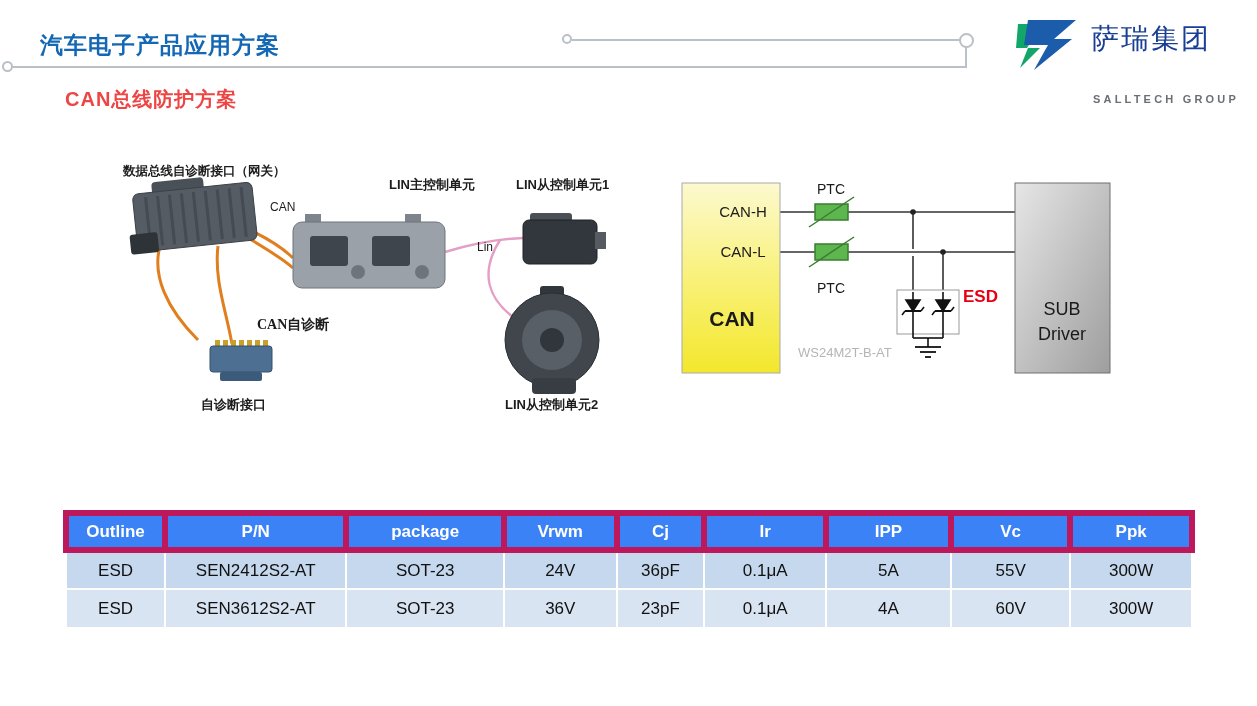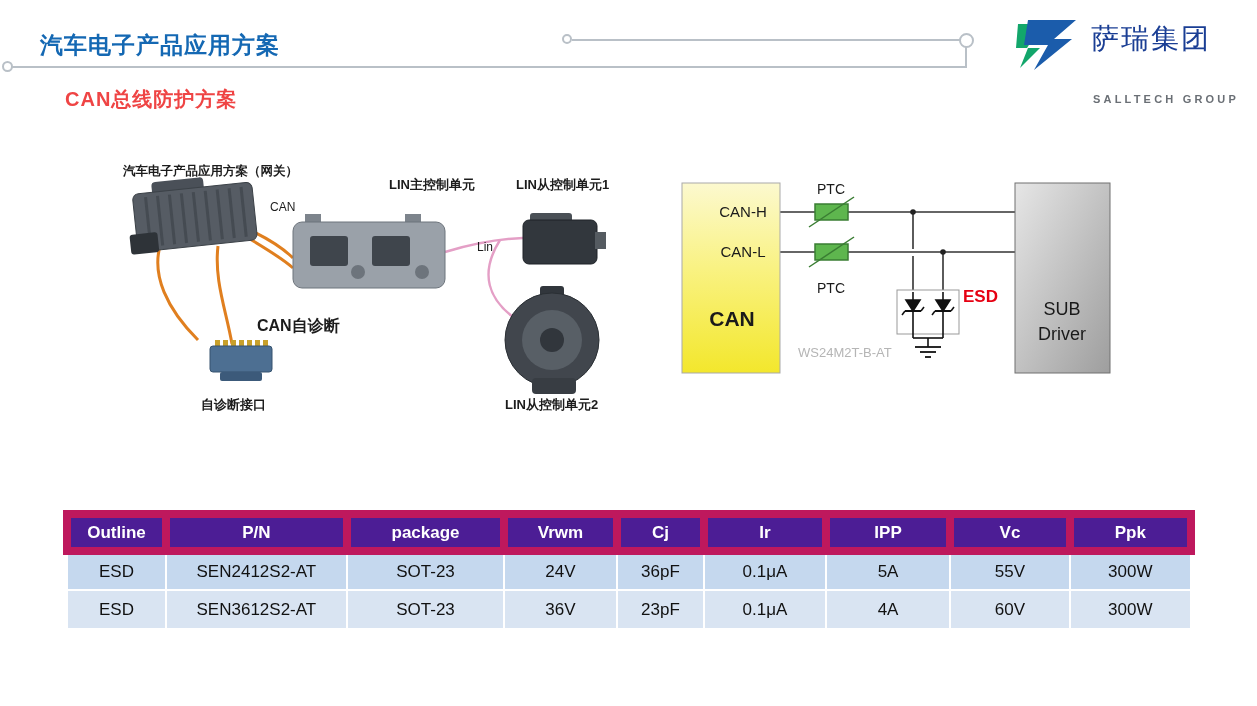--- a/index.html
+++ b/index.html
@@ -19,21 +19,21 @@
 
   
   .bus-diagram { left:100px; top:150px; width:555px; height:280px; }
   .diagram-label { position:absolute; font-size:13px; font-weight:700; color:#1c1c1c; white-space:nowrap; }
   .diagram-label.small { font-size:12px; font-weight:400; }
 
   .schematic { left:670px; top:150px; width:480px; height:240px; }
 
   
   .spec-table { position:absolute; left:63px; top:510px; width:1132px; border-collapse:collapse; font-size:17px; text-align:center; table-layout:fixed; }
-  .spec-table th { background:#4c1d95; color:#fff; font-weight:700; height:37px; border:8px solid #be185d; }
+  .spec-table th { background:#3b82f6; color:#fff; font-weight:700; height:37px; border:6px solid #be185d; }
   .spec-table td { height:39px; border:2px solid #fff; color:#111; }
   .spec-table tbody tr:nth-child(1) td { background:#c5d8ee; }
   .spec-table tbody tr:nth-child(2) td { background:#d9e4f2; }
 </style>
 </head>
 <body>
 
 <div class="page">
 
   <div class="abs page-title">汽车电子产品应用方案</div>
@@ -117,26 +117,26 @@
       </g>
 
       <g>
         <rect x="440" y="136" width="24" height="14" rx="3" fill="#31363c"></rect>
         <circle cx="452" cy="190" r="47" fill="#41464d" stroke="#2a2f34"></circle>
         <circle cx="452" cy="190" r="30" fill="#585f66"></circle>
         <circle cx="452" cy="190" r="12" fill="#31363c"></circle>
         <rect x="432" y="228" width="44" height="16" rx="4" fill="#383d43"></rect>
       </g>
     </svg>
-    <div class="diagram-label" style="left:23px; top:13px; font-size:12.5px;">汽车电子产品应用方案（网关）</div>
+    <div class="diagram-label" style="left:23px; top:13px; font-size:12.5px;">数据总线自诊断接口（网关）</div>
     <div class="diagram-label small" style="left:170px; top:50px;">CAN</div>
     <div class="diagram-label" style="left:241px; top:26px;padding-left:48px;">LIN主控制单元</div>
     <div class="diagram-label" style="left:416px; top:26px;">LIN从控制单元1</div>
     <div class="diagram-label small" style="left:377px; top:90px;">Lin</div>
-    <div class="diagram-label" style="left:157px; top:166px; font-size:16px;">CAN自诊断</div>
+    <div class="diagram-label" style="left:157px; top:166px; font-size:14px;font-family:Liberation Serif, serif;">CAN自诊断</div>
     <div class="diagram-label" style="left:101px; top:246px;font-family:Liberation Mono, monospace;">自诊断接口</div>
     <div class="diagram-label" style="left:405px; top:246px;">LIN从控制单元2</div>
   </div>
 
   <div class="abs schematic">
     <svg width="480" height="240" viewBox="0 0 480 240">
       <defs>
         <linearGradient id="yg" x1="0" y1="0" x2="0" y2="1">
           <stop offset="0%" stop-color="#fcf9cf"></stop>
           <stop offset="45%" stop-color="#f9f282"></stop>

